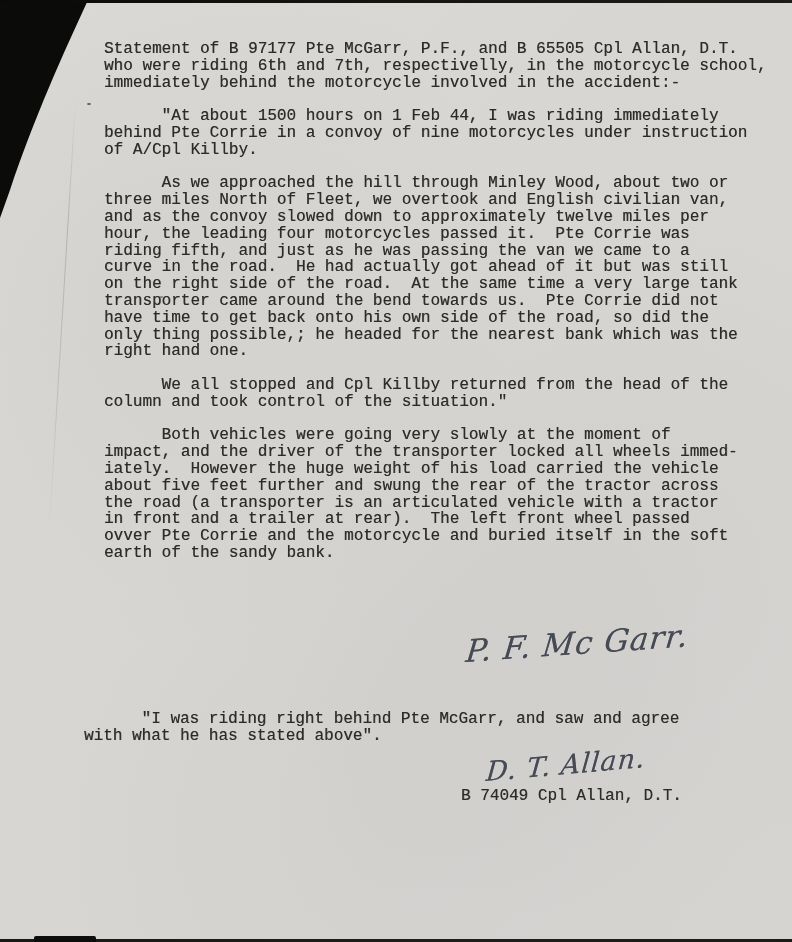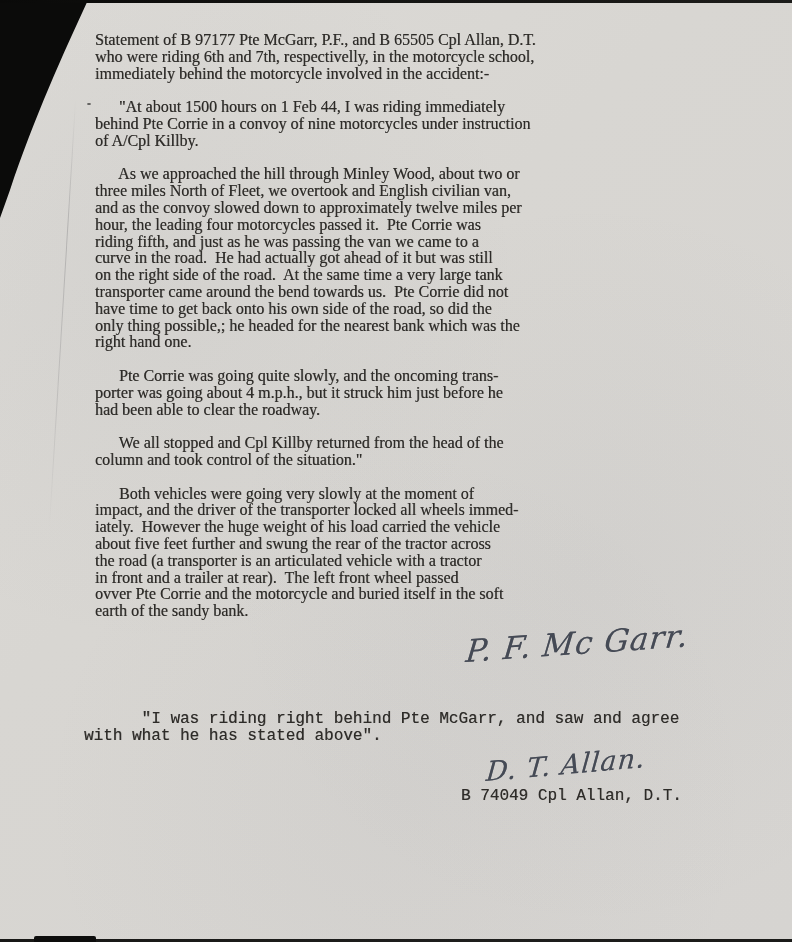--- a/index.html
+++ b/index.html
@@ -44,21 +44,21 @@
   .typed {
     color: #2d2b28;
     font-size: 16px;
     line-height: 16.8px;
     white-space: pre;
     text-shadow: 0.4px 0.4px 0.6px rgba(45,43,40,0.55);
   }
   .main-text {
     position: absolute; left: 92px; top: 26px;
   }
-  .para { margin: 3px; font-family: Liberation Serif, serif; }
+  .para { margin: 12px; }
   .para + .para { margin-top: 16.8px; }
   .sig-hand {
     position: absolute;
     font-family: "DejaVu Serif", serif;
     font-style: italic;
     color: #454a55;
     letter-spacing: 1px;
     white-space: pre;
     text-shadow: 0 0 0.5px rgba(69,74,85,0.6);
   }
@@ -98,23 +98,20 @@
 three miles North of Fleet, we overtook and English civilian van,
 and as the convoy slowed down to approximately twelve miles per
 hour, the leading four motorcycles passed it.  Pte Corrie was
 riding fifth, and just as he was passing the van we came to a
 curve in the road.  He had actually got ahead of it but was still
 on the right side of the road.  At the same time a very large tank
 transporter came around the bend towards us.  Pte Corrie did not
 have time to get back onto his own side of the road, so did the
 only thing possible,; he headed for the nearest bank which was the
 right hand one.</div>
-    <div class="typed para">      Pte Corrie was going quite slowly, and the oncoming trans-
-porter was going about 4 m.p.h., but it struck him just before he
-had been able to clear the roadway.</div>
     <div class="typed para">      We all stopped and Cpl Killby returned from the head of the
 column and took control of the situation."</div>
     <div class="typed para">      Both vehicles were going very slowly at the moment of
 impact, and the driver of the transporter locked all wheels immed-
 iately.  However the huge weight of his load carried the vehicle
 about five feet further and swung the rear of the tractor across
 the road (a transporter is an articulated vehicle with a tractor
 in front and a trailer at rear).  The left front wheel passed
 ovver Pte Corrie and the motorcycle and buried itself in the soft
 earth of the sandy bank.</div>

